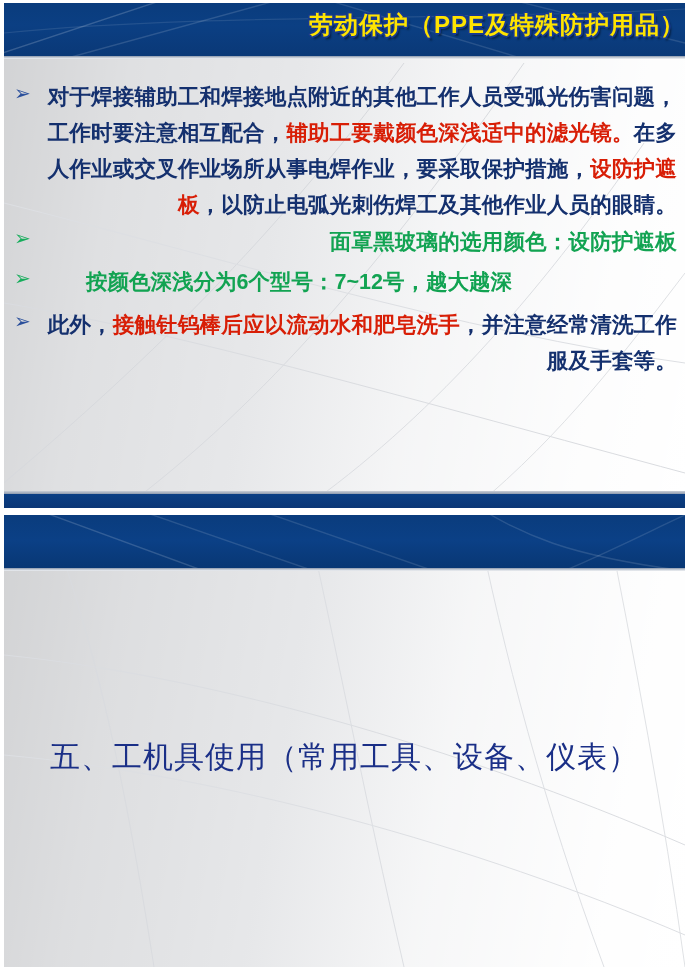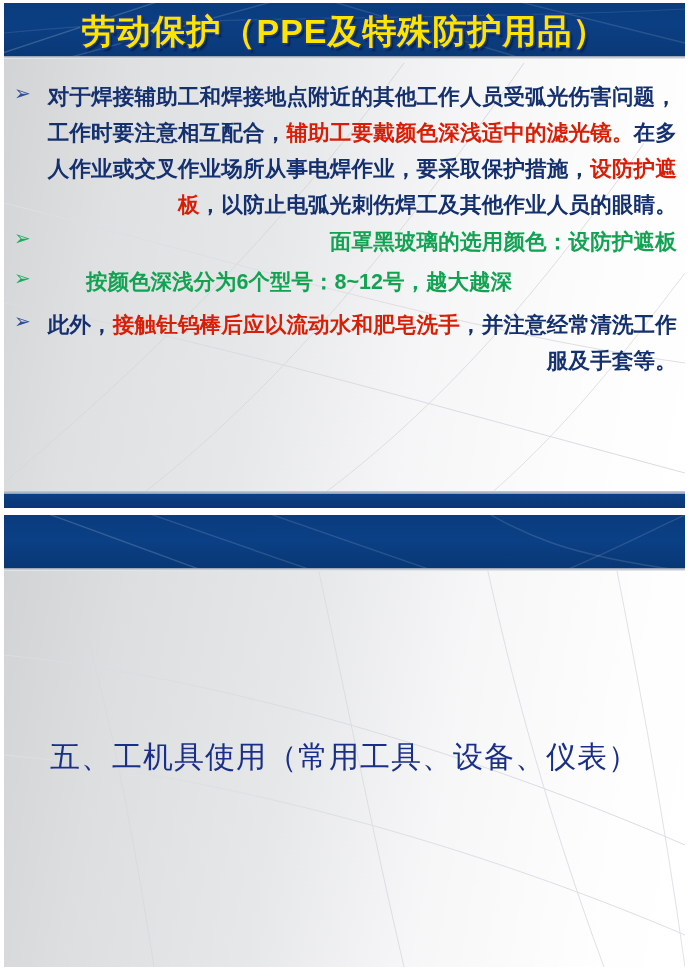--- a/index.html
+++ b/index.html
@@ -57,22 +57,22 @@
     width: 100%;
     height: 3px;
     background: linear-gradient(180deg, #8a98ac 0%, #cfd4dc 60%, #eef0f3 100%);
   }
 
   .s1-title {
     position: absolute;
     left: 0;
     top: 6px;
     width: 100%;
-    text-align: center;
-    font-size: 34px;
+    text-align: right;
+    font-size: 24px;
     font-weight: bold;
     letter-spacing: 1px;
     color: #ffe400;
     text-shadow:
       -1.4px -1.4px 0 #173a8f,
        1.4px -1.4px 0 #173a8f,
       -1.4px  1.4px 0 #173a8f,
        1.4px  1.4px 0 #173a8f,
        0     -1.8px 0 #173a8f,
        0      1.8px 0 #173a8f,
@@ -244,21 +244,21 @@
       <div class="bullet-row row-b">
         <span class="bullet-mark mark-green">➢</span>
         <div class="bullet-text">
           <span class="green">面罩黑玻璃的选用颜色：设防护遮板</span>
         </div>
       </div>
 
       <div class="bullet-row row-c">
         <span class="bullet-mark mark-green">➢</span>
         <div class="indent-line">
-          <span class="green">按颜色深浅分为6个型号：8~12号，越大越深</span>
+          <span class="green">按颜色深浅分为6个型号：7~12号，越大越深</span>
         </div>
       </div>
 
       <div class="bullet-row row-d">
         <span class="bullet-mark mark-navy">➢</span>
         <div class="bullet-text">
           <span class="navy">此外，</span><span class="red">接触钍钨棒后应以流动水和肥皂洗手</span><span class="navy">，并注意经常清洗工作服及手套等。</span>
         </div>
       </div>
 

